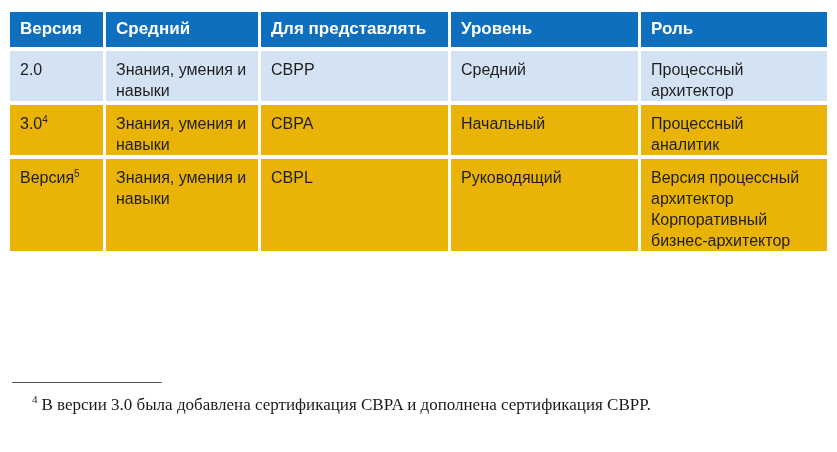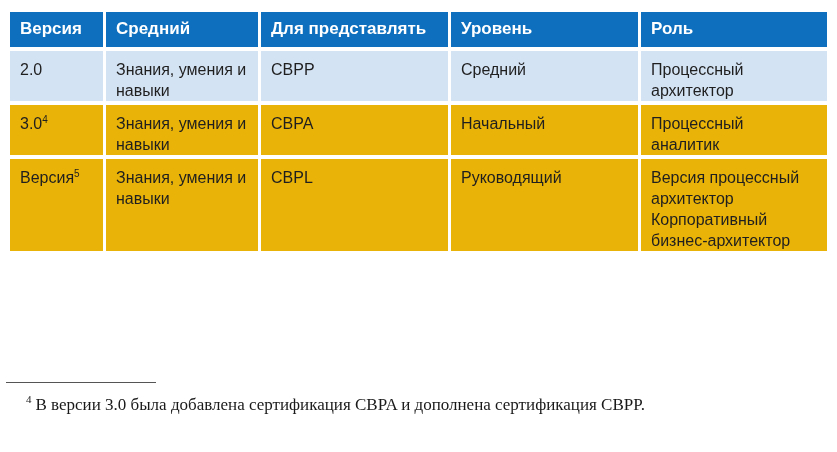--- a/index.html
+++ b/index.html
@@ -49,21 +49,21 @@
   tr.h2 td { height: 50px; }
   tr.h3 td { height: 90px; }
   tr.h4 td { height: 90px; }
   td sup, .fn sup {
     font-size: 10px;
     line-height: 0;
   }
   
   .footnotes {
     position: absolute;
-    left: 6px; top: 382px;
+    left: 12px; top: 382px;
     width: 820px;
     font-family: "Liberation Serif", serif;
     color: #1a1a1a;
   }
   .fn-rule {
     width: 150px; height: 1px;
     background: #555555;
     margin-bottom: 8px;
   }
   .fn {

